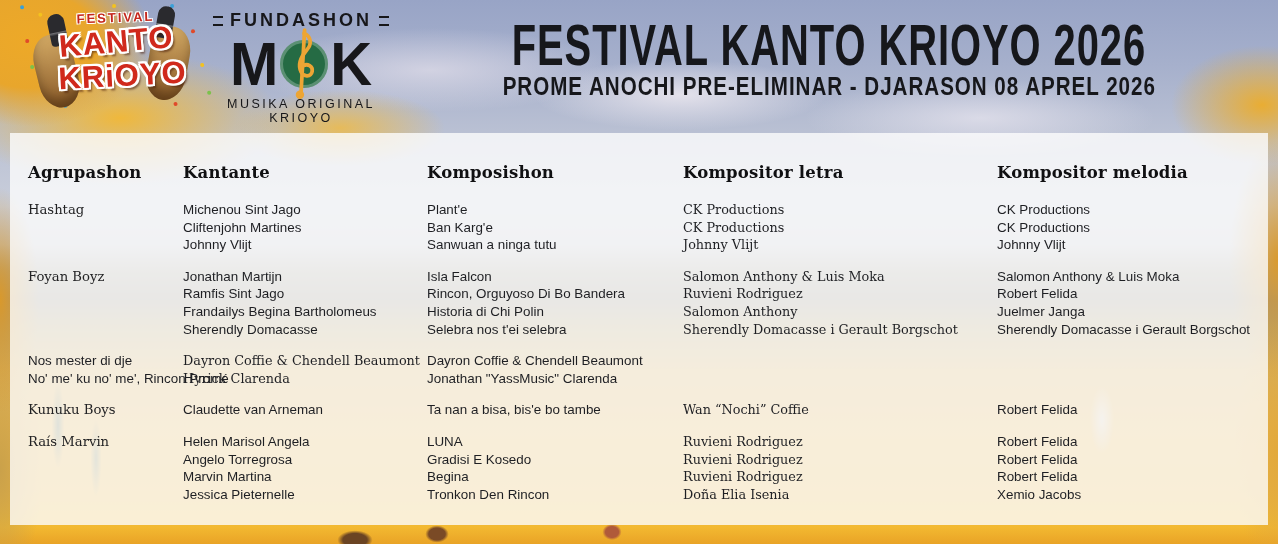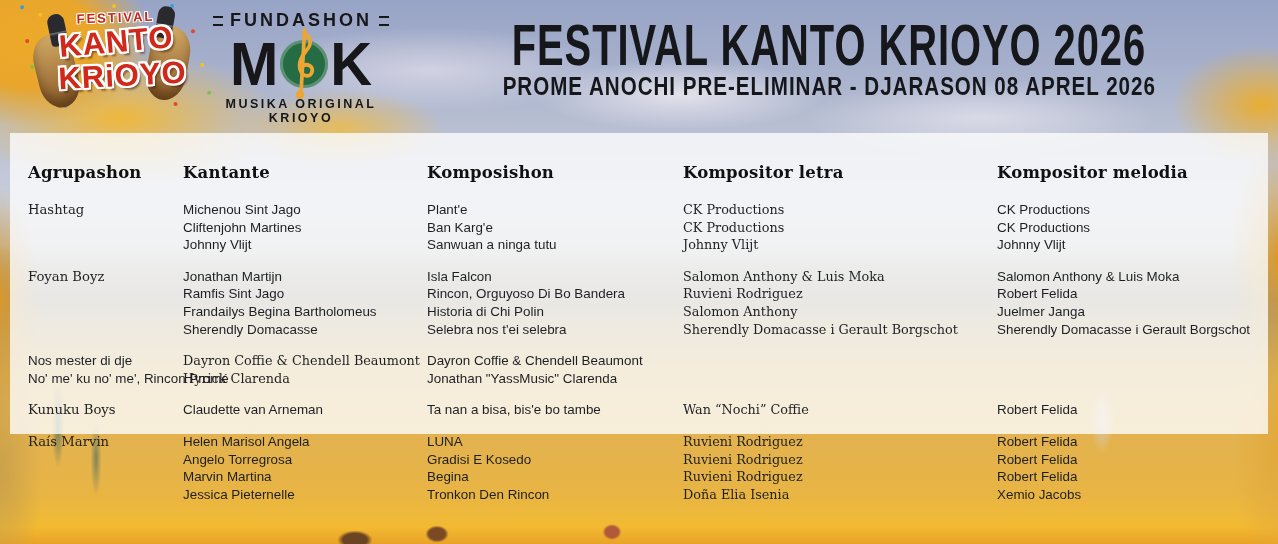--- a/index.html
+++ b/index.html
@@ -69,30 +69,30 @@
   
   .logo-mok{position:absolute;left:206px;top:10px;width:190px;height:110px;color:#17171a;text-align:center;}
   .mok-row1{display:flex;align-items:center;}
   .mok-dline{flex:1;height:6px;border-top:2.5px solid #17171a;border-bottom:2.5px solid #17171a;margin:0 7px;}
   .mok-fundashon{font-size:18px;font-weight:bold;letter-spacing:3px;}
   .mok-row2{display:flex;align-items:center;justify-content:center;height:62px;margin-top:2px;}
   .mok-letter{font-size:58px;font-weight:bold;line-height:56px;transform:scaleY(1.05);}
   .mok-o{position:relative;width:48px;height:48px;margin:0 2px;}
   .mok-circle{position:absolute;inset:0;border-radius:50%;background:#256b44;box-shadow:inset 0 0 0 3px rgba(255,255,255,.25);}
   .mok-clef{position:absolute;left:10px;top:-14px;}
-  .mok-row3{font-size:12.5px;font-weight:bold;letter-spacing:2.5px;margin-top:2px;text-align:center;}
+  .mok-row3{font-size:12.5px;font-weight:normal;letter-spacing:2.5px;margin-top:2px;text-align:center;}
 
   
   .title-wrap{position:absolute;left:420px;right:40px;top:16px;text-align:center;color:#16171b;}
   .title-line1{display:inline-block;font-weight:bold;font-size:42px;line-height:44px;letter-spacing:1px;transform:scale(0.95,1.35);transform-origin:center top;white-space:nowrap;}
   .title-line2{display:inline-block;font-weight:bold;font-size:21px;line-height:22px;letter-spacing:1px;transform:scale(0.98,1.25);transform-origin:center top;margin-top:12px;white-space:nowrap;}
 
   
   .panel{
-    position:absolute;left:10px;top:133px;width:1258px;height:301px;
+    position:absolute;left:10px;top:133px;width:1258px;height:392px;
     background:rgba(252,252,253,0.8);
     padding:30px 0 0 18px;box-sizing:border-box;color:#1e1f23;
   }
   .thead,.tgroup{display:grid;grid-template-columns:155px 244px 256px 314px 1fr;}
   .thead{margin-bottom:19px;}
   .th{font-family:"DejaVu Serif",serif;font-weight:bold;font-size:16.5px;color:#101012;letter-spacing:.2px;}
   .tgroup{margin-bottom:14px;}
   .cell{font-size:13.4px;line-height:17.6px;}
   .cell .line{white-space:nowrap;}
   .serif{font-family:"DejaVu Serif",serif;font-size:12.8px;}

